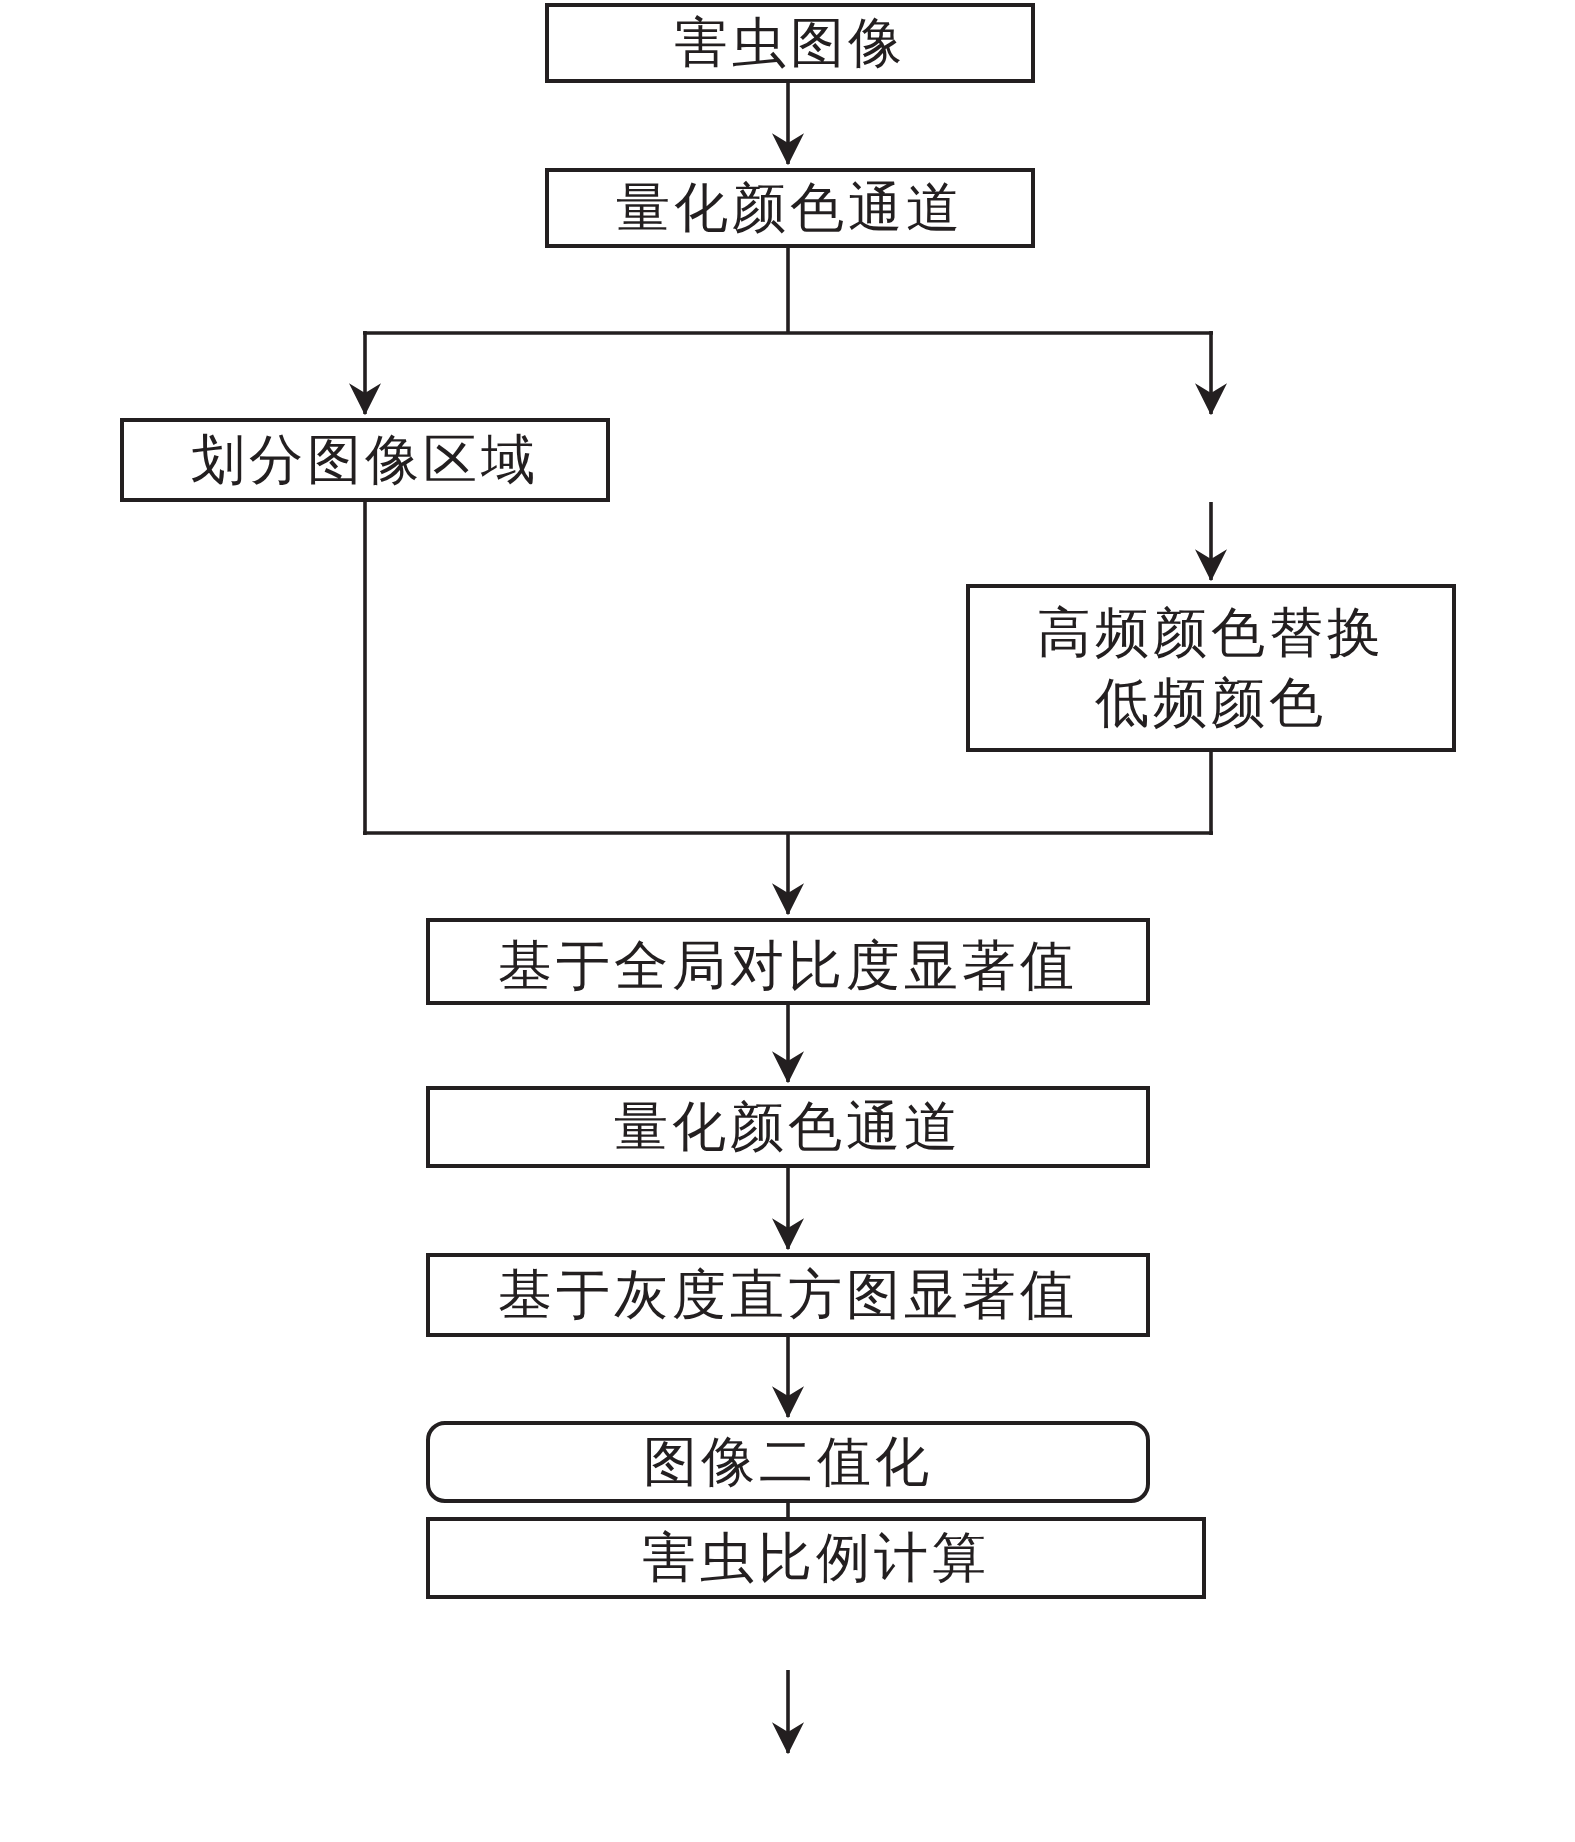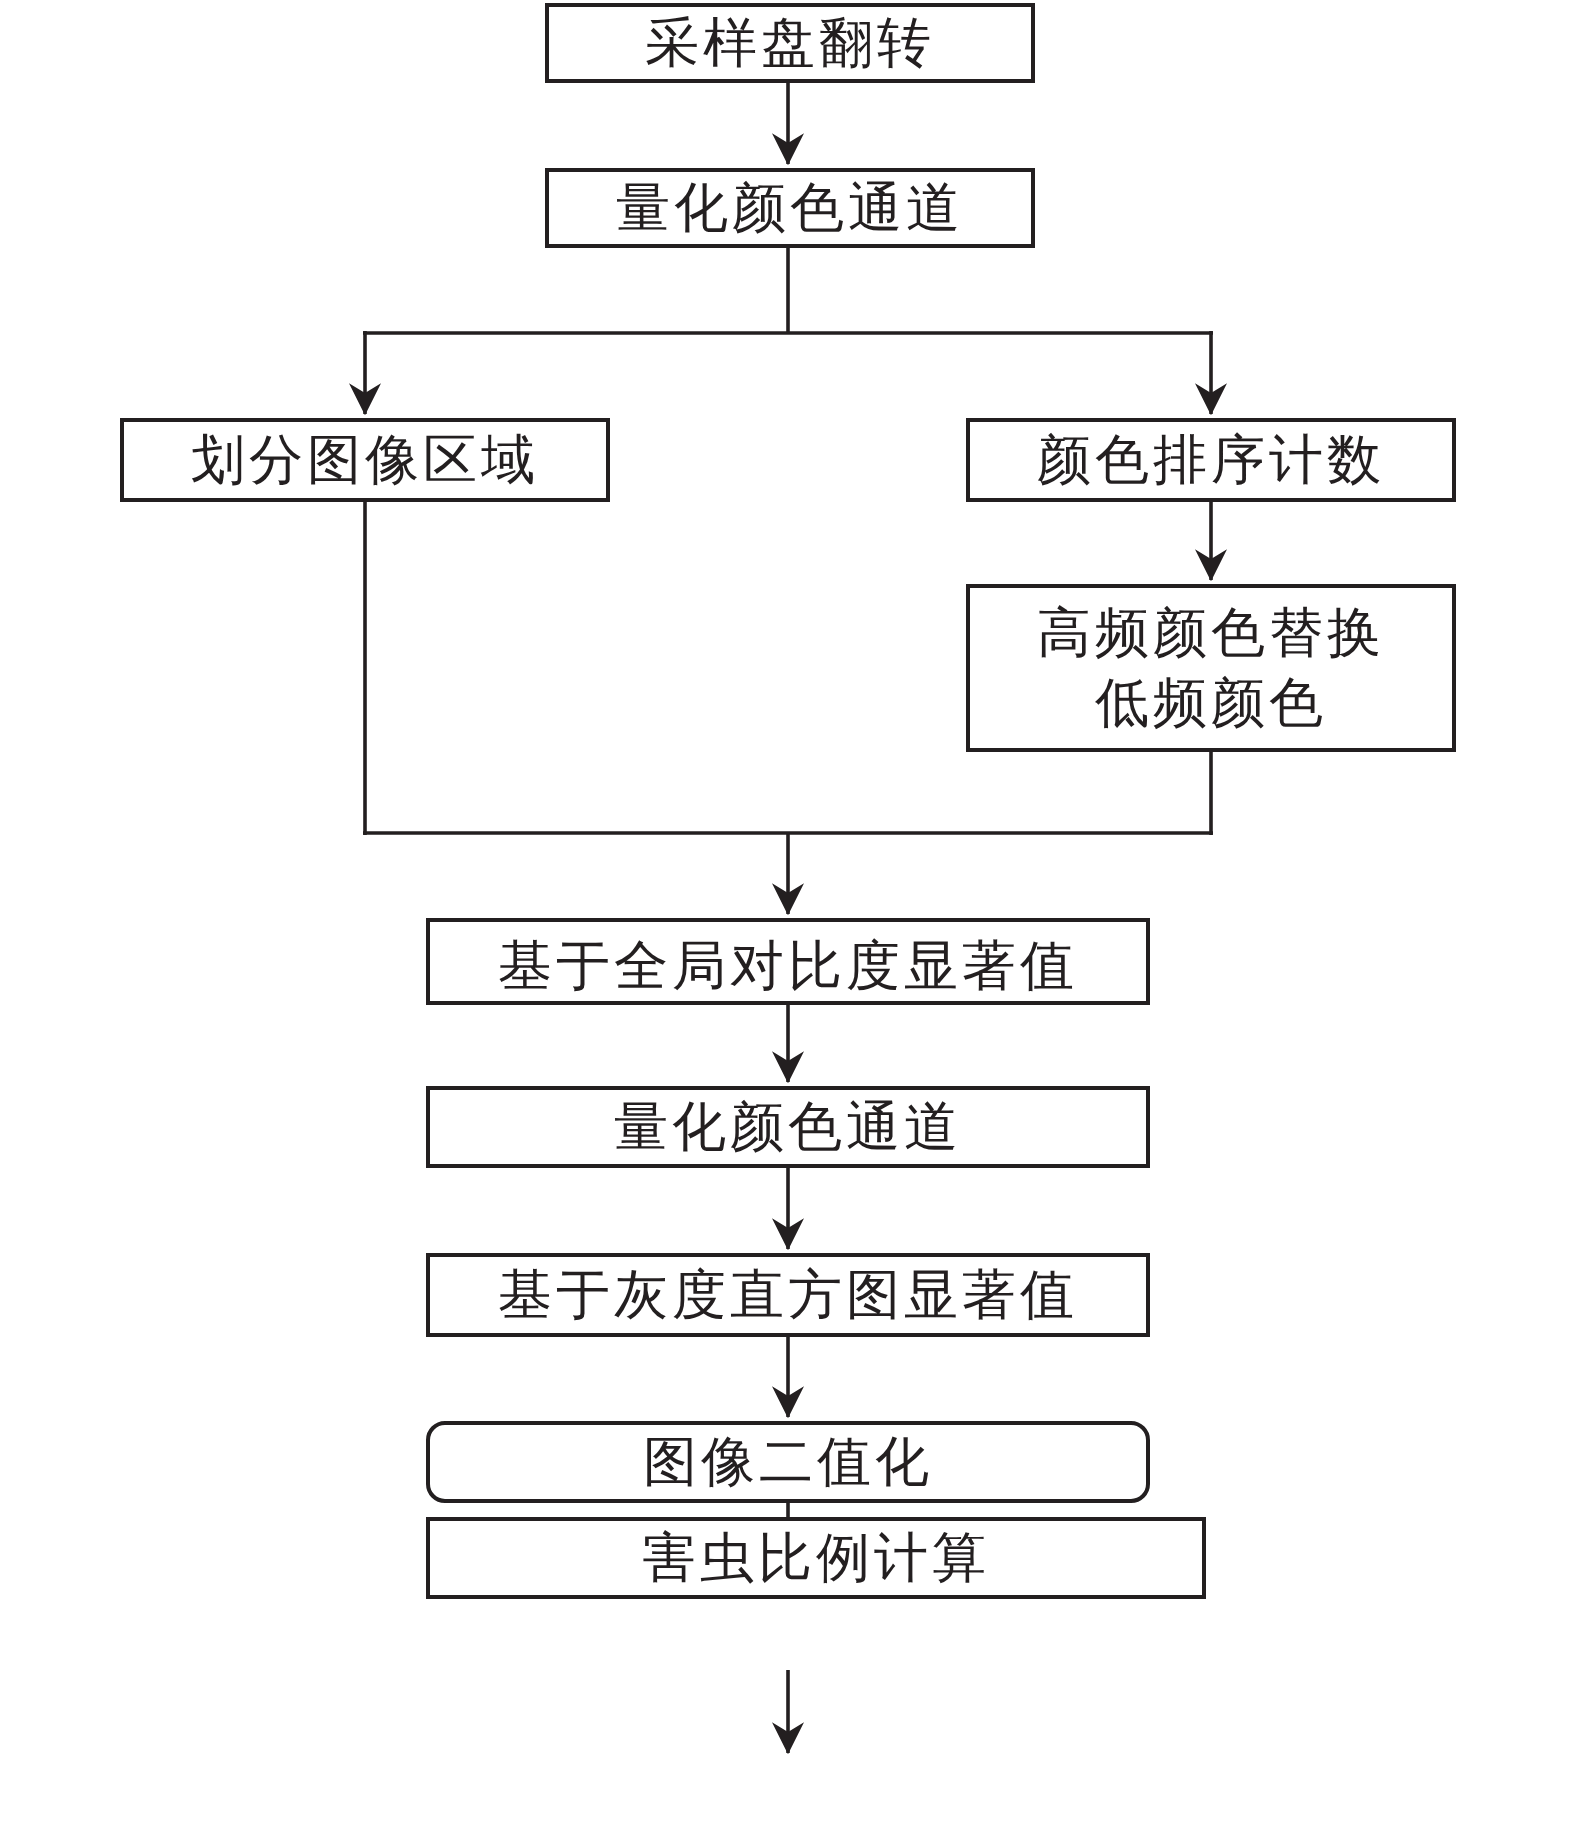--- a/index.html
+++ b/index.html
@@ -83,34 +83,31 @@
 
       <line x1="788" y1="1337" x2="788" y2="1417" marker-end="url(#arrowhead)"></line>
 
       <line x1="788" y1="1503" x2="788" y2="1584" marker-end="url(#arrowhead)"></line>
 
       <line x1="788" y1="1670" x2="788" y2="1753" marker-end="url(#arrowhead)"></line>
     </g>
   </svg>
 
   <div class="node" style="left:545px; top:3px; width:490px; height:80px;">
-    <span>采样盘翻转</span>
+    <span>害虫图像</span>
   </div>
 
   <div class="node" style="left:545px; top:168px; width:490px; height:80px;text-align:right;">
     <span>量化颜色通道</span>
   </div>
 
   <div class="node" style="left:120px; top:418px; width:490px; height:84px;">
     <span>划分图像区域</span>
   </div>
 
-  <div class="node" style="left:966px; top:418px; width:490px; height:84px;">
-    <span>颜色排序计数</span>
-  </div>
 
   <div class="node" style="left:966px; top:584px; width:490px; height:168px;">
     <span>高频颜色替换</span>
     <span>低频颜色</span>
   </div>
 
   <div class="node" style="left:426px; top:918px; width:724px; height:87px;justify-content:flex-end;">
     <span>基于全局对比度显著值</span>
   </div>
 

